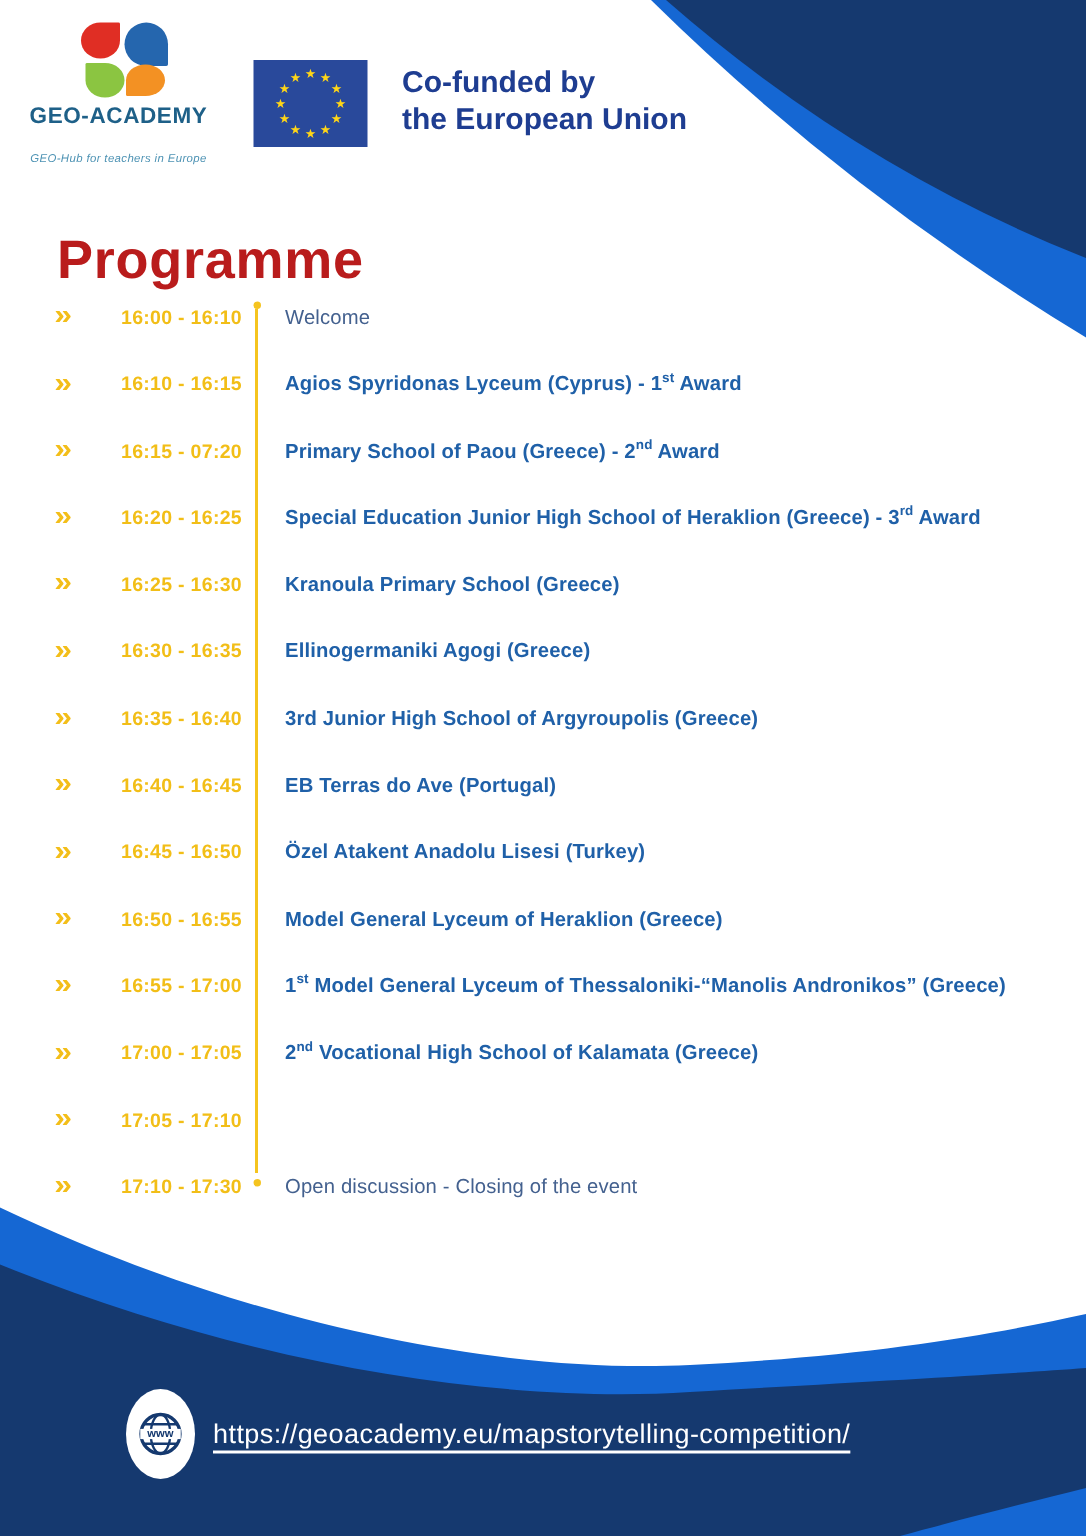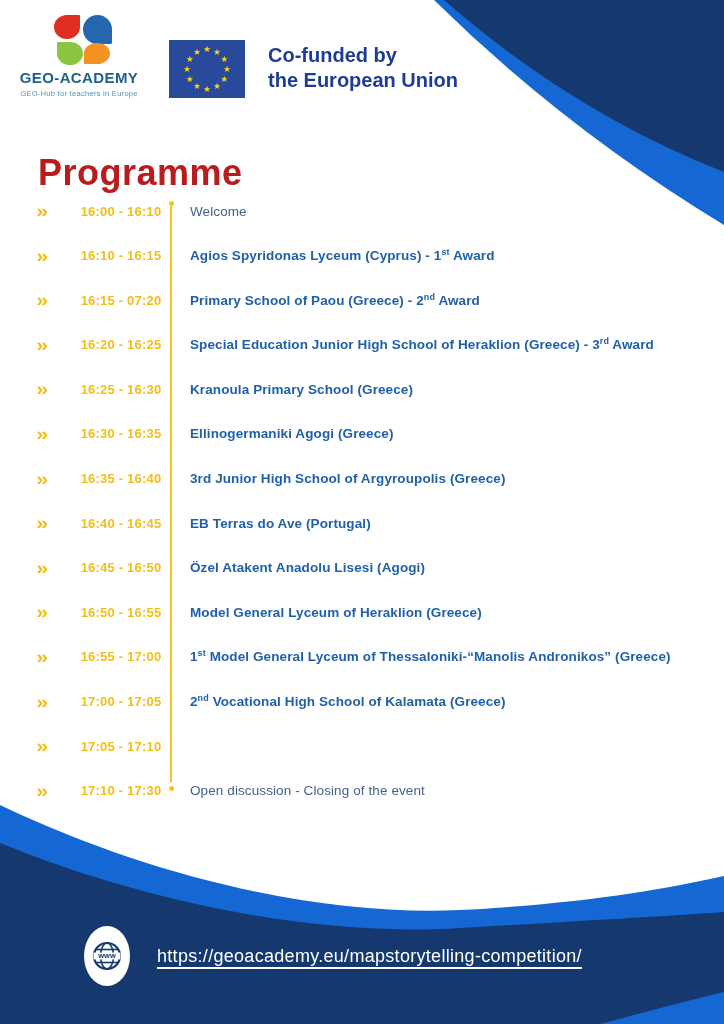--- a/index.html
+++ b/index.html
@@ -11,41 +11,41 @@
   .corner{position:absolute;top:0;right:0;pointer-events:none;}
   
   .logo{position:absolute;left:16px;top:6px;width:126px;text-align:center;}
   .pinwheel{position:relative;width:66px;height:50px;margin:9px auto 4px auto;}
   .petal{position:absolute;}
   .petal.red{left:8px;top:0;width:26px;height:24px;background:#E02E24;border-radius:50% 4% 50% 50%;}
   .petal.blue{left:37px;top:0;width:29px;height:29px;background:#2566AE;border-radius:50% 50% 4% 50%;}
   .petal.orange{left:38px;top:28px;width:26px;height:21px;background:#F39123;border-radius:50% 50% 50% 4%;}
   .petal.green{left:11px;top:27px;width:26px;height:23px;background:#8BC541;border-radius:4% 50% 50% 50%;}
   .logo-title{font-size:15px;font-weight:700;color:#1E6088;letter-spacing:.4px;white-space:nowrap;}
-  .logo-sub{font-size:7.6px;color:#4E93B4;letter-spacing:.25px;margin-top:3px;white-space:nowrap;}
+  .logo-sub{font-size:7.6px;color:#4E93B4;letter-spacing:.25px;margin-top:15px;white-space:nowrap;font-style:italic;}
   
   .eu-flag{position:absolute;left:169px;top:40px;width:76px;height:58px;background:#29499B;}
   .eu-text{position:absolute;left:268px;top:43px;font-size:20px;font-weight:700;color:#1E3D91;line-height:25px;}
   
   .heading{position:absolute;left:38px;top:152px;font-size:36px;font-weight:800;color:#b91c1c;letter-spacing:.5px;}
   
   .rows{position:absolute;left:38px;top:199px;display:flex;flex-direction:column;gap:20.6px;}
   .row{display:flex;align-items:center;height:24px;}
   .chev{width:30px;font-size:19px;font-weight:700;color:#F3BE19;transform:scaleX(1.12);line-height:24px;}
   .time{width:106px;text-align:center;font-size:13px;font-weight:700;color:#F2BE17;letter-spacing:.2px;white-space:nowrap;}
   .title{padding-left:16px;font-size:13.5px;font-weight:700;color:#1F60A8;white-space:nowrap;letter-spacing:.1px;}
   .title sup{font-size:9px;vertical-align:super;line-height:0;}
   .row.muted .title{font-weight:400;color:#44618F;font-size:13.5px;}
   .timeline{position:absolute;left:170px;top:206px;width:2px;height:576px;background:#F5C41F;}
   .timeline:before,.timeline:after{content:"";position:absolute;left:-1.5px;width:5px;height:5px;border-radius:50%;background:#F5C41F;}
   .timeline:before{top:-5px;}
   .timeline:after{bottom:-9px;}
   
   .footer-svg{position:absolute;left:0;bottom:0;pointer-events:none;}
-  .footer-content{position:absolute;left:84px;top:926px;display:flex;align-items:center;gap:27px;}
+  .footer-content{position:absolute;left:84px;top:926px;display:flex;align-items:center;gap:12px;}
   .globe{width:46px;height:60px;background:#ffffff;border-radius:50%;display:flex;align-items:center;justify-content:center;}
   .url{font-size:18px;color:#ffffff;text-underline-offset:5px;text-decoration-thickness:1.5px;letter-spacing:.3px;white-space:nowrap;text-align:right;}
 </style>
 </head>
 <body>
 
 <div class="canvas">
 
   <svg class="corner" width="300" height="235" viewBox="0 0 300 235">
     <path d="M10,0 Q140,128 300,225 L300,0 Z" fill="#1567D3"></path>
@@ -125,21 +125,21 @@
       <span class="title"><span>3rd Junior High School of Argyroupolis (Greece)</span><sup></sup><span></span></span>
     </div>
     <div class="row">
       <span class="chev">»</span>
       <span class="time">16:40 - 16:45</span>
       <span class="title"><span>EB Terras do Ave (Portugal)</span><sup></sup><span></span></span>
     </div>
     <div class="row">
       <span class="chev">»</span>
       <span class="time">16:45 - 16:50</span>
-      <span class="title"><span>Özel Atakent Anadolu Lisesi (Agogi)</span><sup></sup><span></span></span>
+      <span class="title"><span>Özel Atakent Anadolu Lisesi (Turkey)</span><sup></sup><span></span></span>
     </div>
     <div class="row">
       <span class="chev">»</span>
       <span class="time">16:50 - 16:55</span>
       <span class="title"><span>Model General Lyceum of Heraklion (Greece)</span><sup></sup><span></span></span>
     </div>
     <div class="row">
       <span class="chev">»</span>
       <span class="time">16:55 - 17:00</span>
       <span class="title"><span>1</span><sup>st</sup><span> Model General Lyceum of Thessaloniki-“Manolis Andronikos” (Greece)</span></span>

